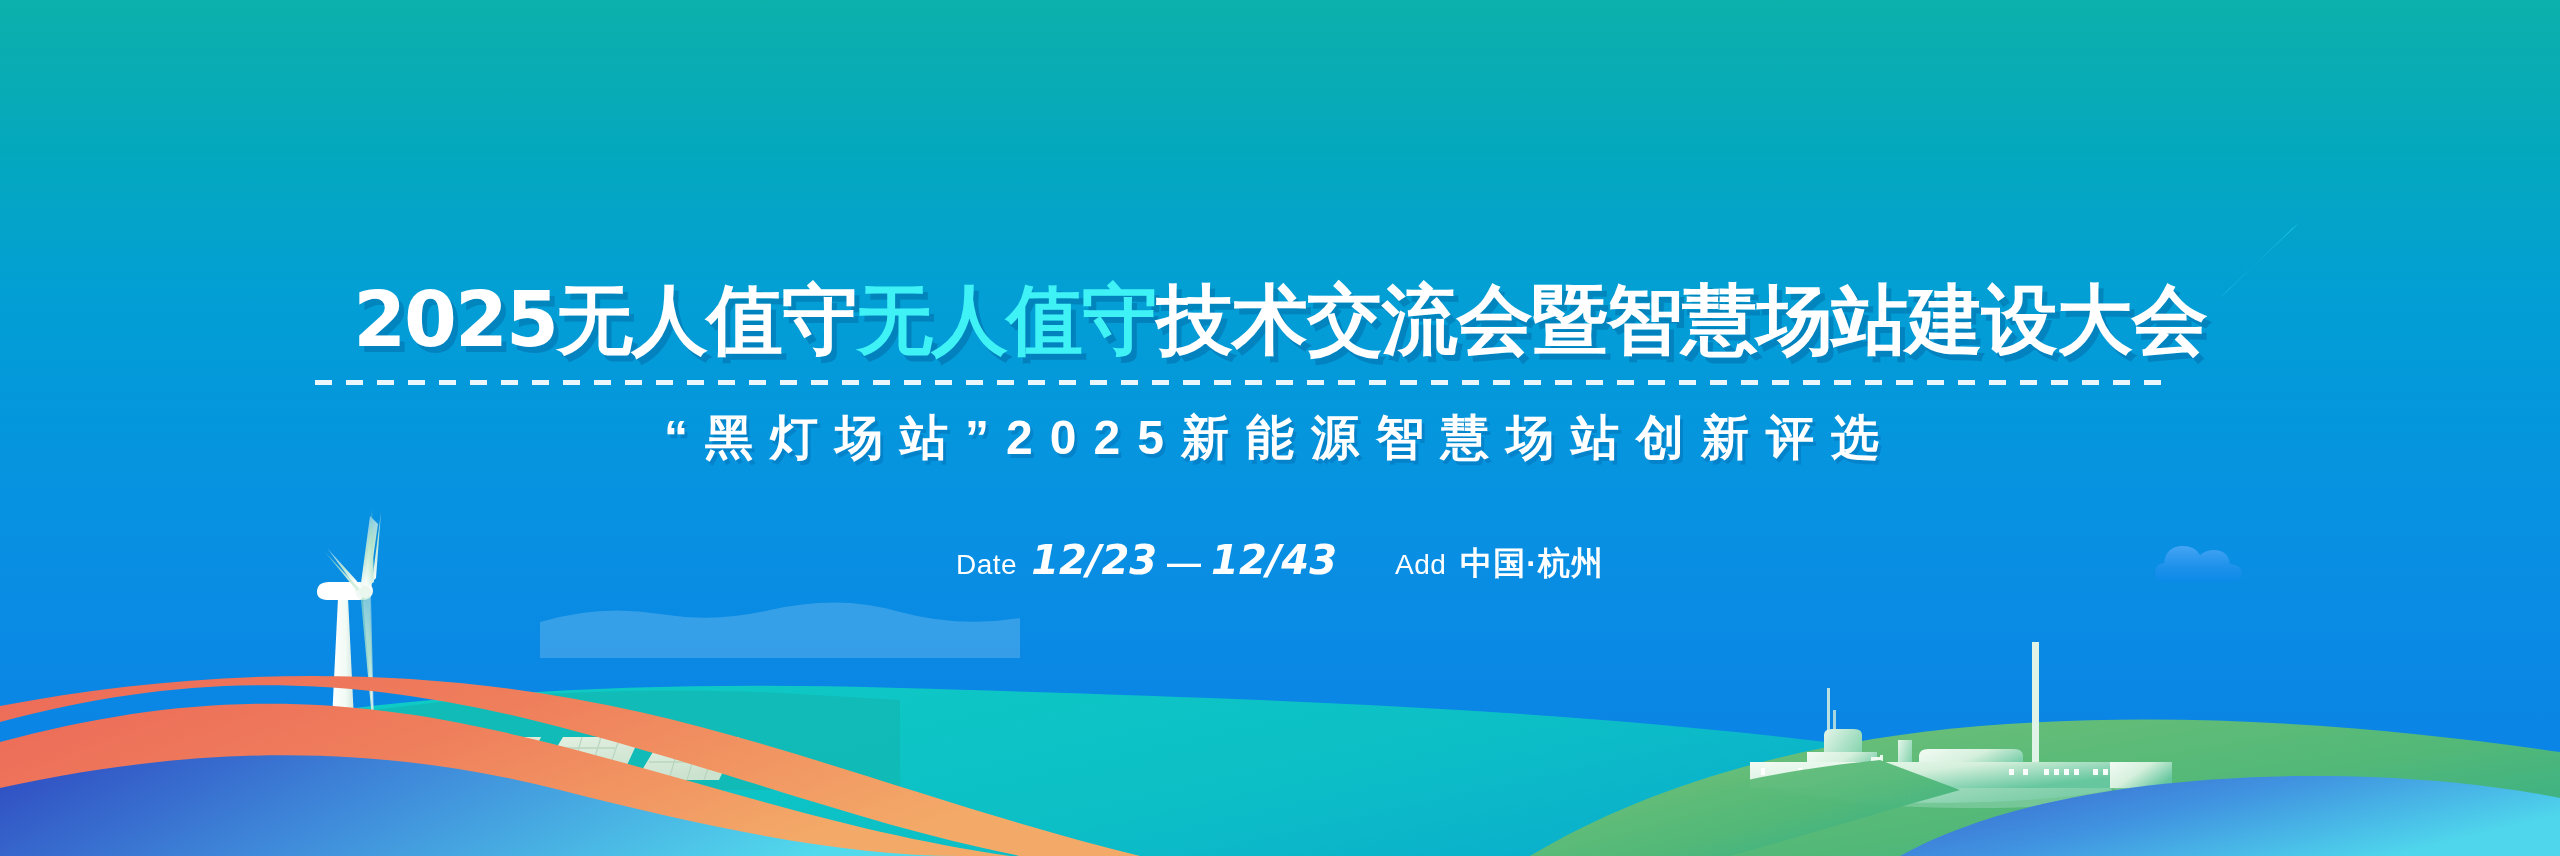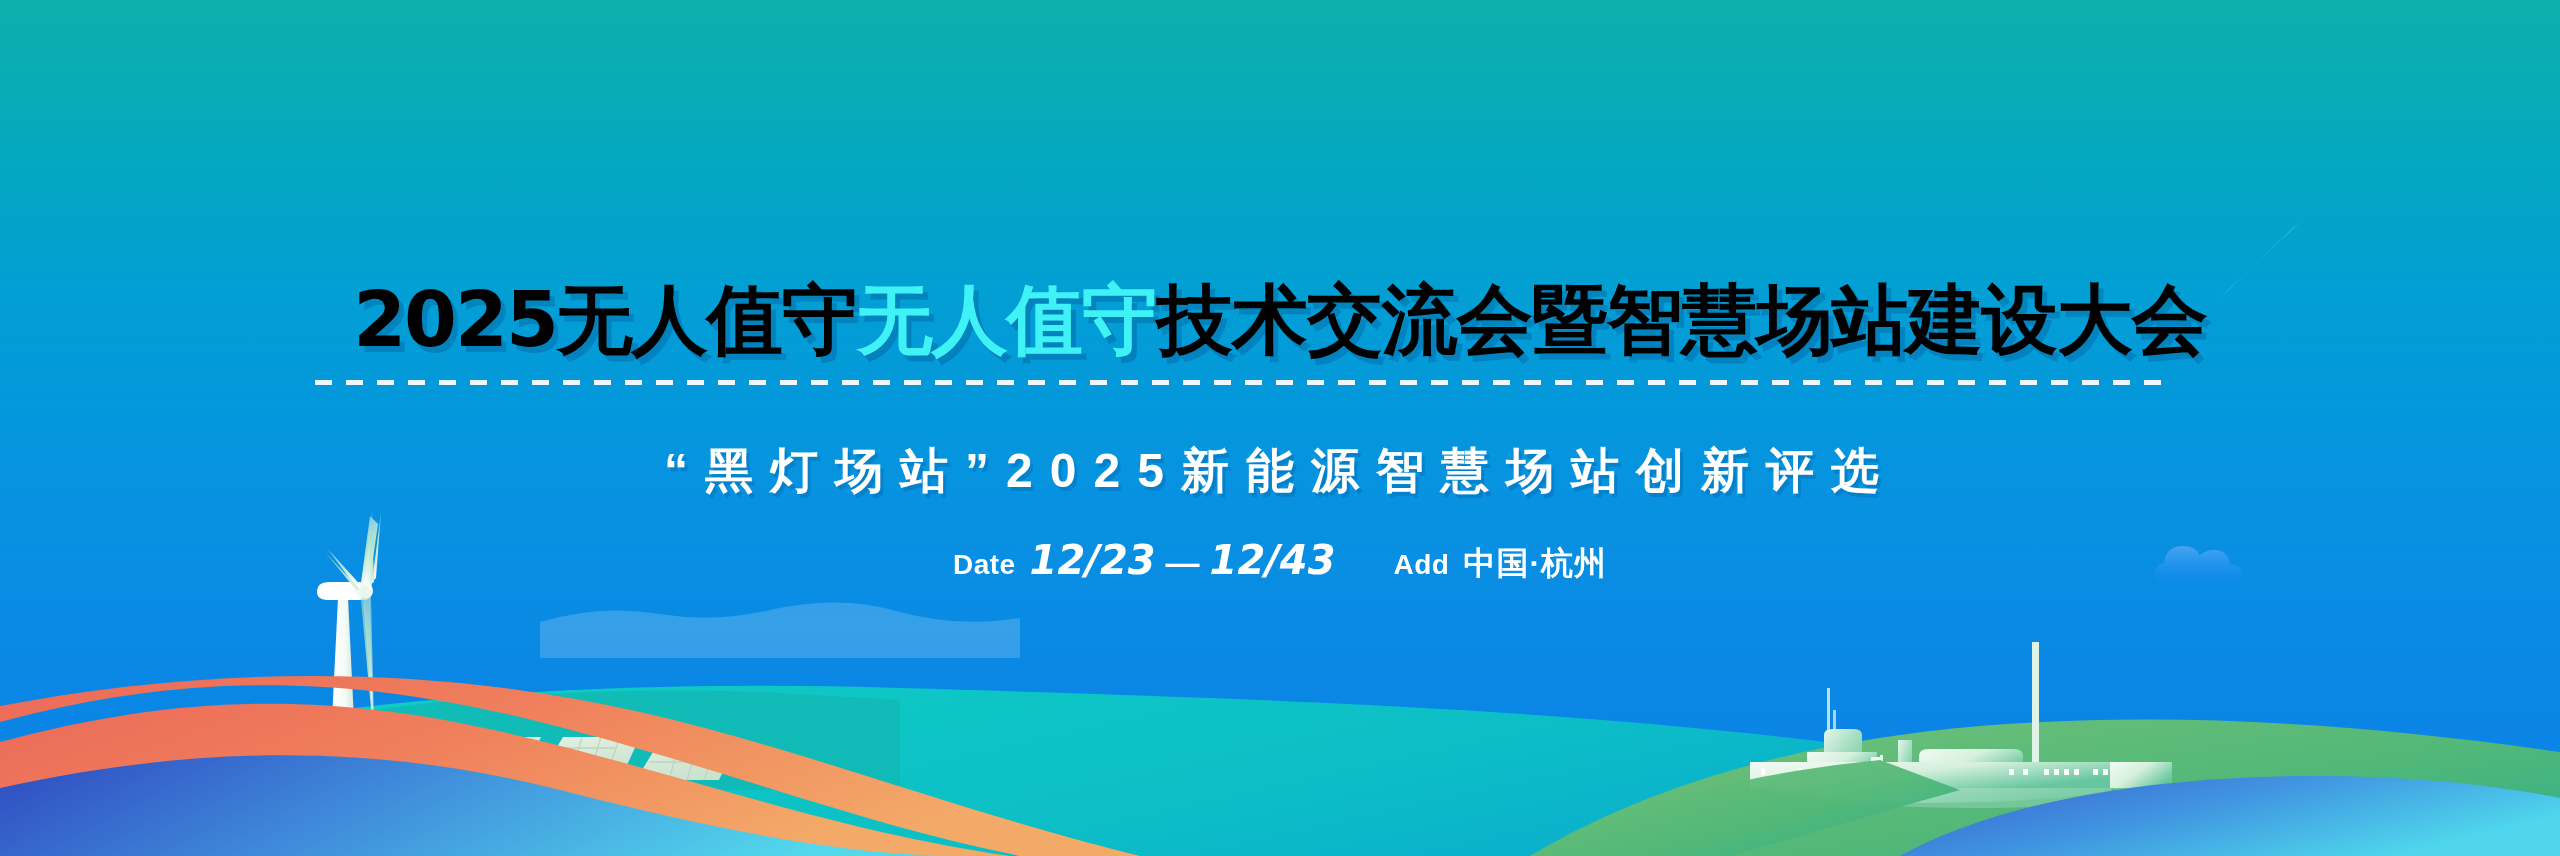--- a/index.html
+++ b/index.html
@@ -47,21 +47,21 @@
     top:282px; left:0; width:2560px;
     text-align:center;
     white-space:nowrap;
     font-size:76px;
     font-weight:bold;
     letter-spacing:-1px;
     line-height:1;
     font-family:"Liberation Sans","DejaVu Sans",sans-serif;
   }
   .title-row .w {
-    color:#000000;
+    color:#ffffff;
     text-shadow:5px 6px 0 rgba(0,70,130,0.28);
   }
   .title-row .c {
     color:#3ef2f6;
     text-shadow:5px 6px 0 rgba(0,70,130,0.30);
   }
   .title-row .num {
     font-family:"DejaVu Sans","Liberation Sans",sans-serif;
     letter-spacing:-2px;
   }
@@ -81,34 +81,33 @@
     top:406px; left:0; width:2560px;
     text-align:center;
     white-space:nowrap;
     color:#ffffff;
     font-size:48px;
     font-weight:bold;
     letter-spacing:17px;
     line-height:1.35;
     text-shadow:3px 4px 0 rgba(0,70,130,0.22);
     font-family:"Liberation Sans","DejaVu Sans",sans-serif;
-    margin-top:33px;
   }
 
   .info-row {
     position:absolute;
     top:540px; left:0; width:2560px;
     text-align:center;
     white-space:nowrap;
     color:#ffffff;
     line-height:1;
   }
   .info-row .lbl {
     font-size:28px;
-    font-weight:bold;
+    font-weight:normal;
     letter-spacing:0.5px;
     vertical-align:baseline;
   }
   .info-row .val {
     font-size:40px;
     font-weight:bold;
     font-style:italic;
     letter-spacing:0px;
     vertical-align:baseline;
     font-family:"DejaVu Sans","Liberation Sans",sans-serif;

